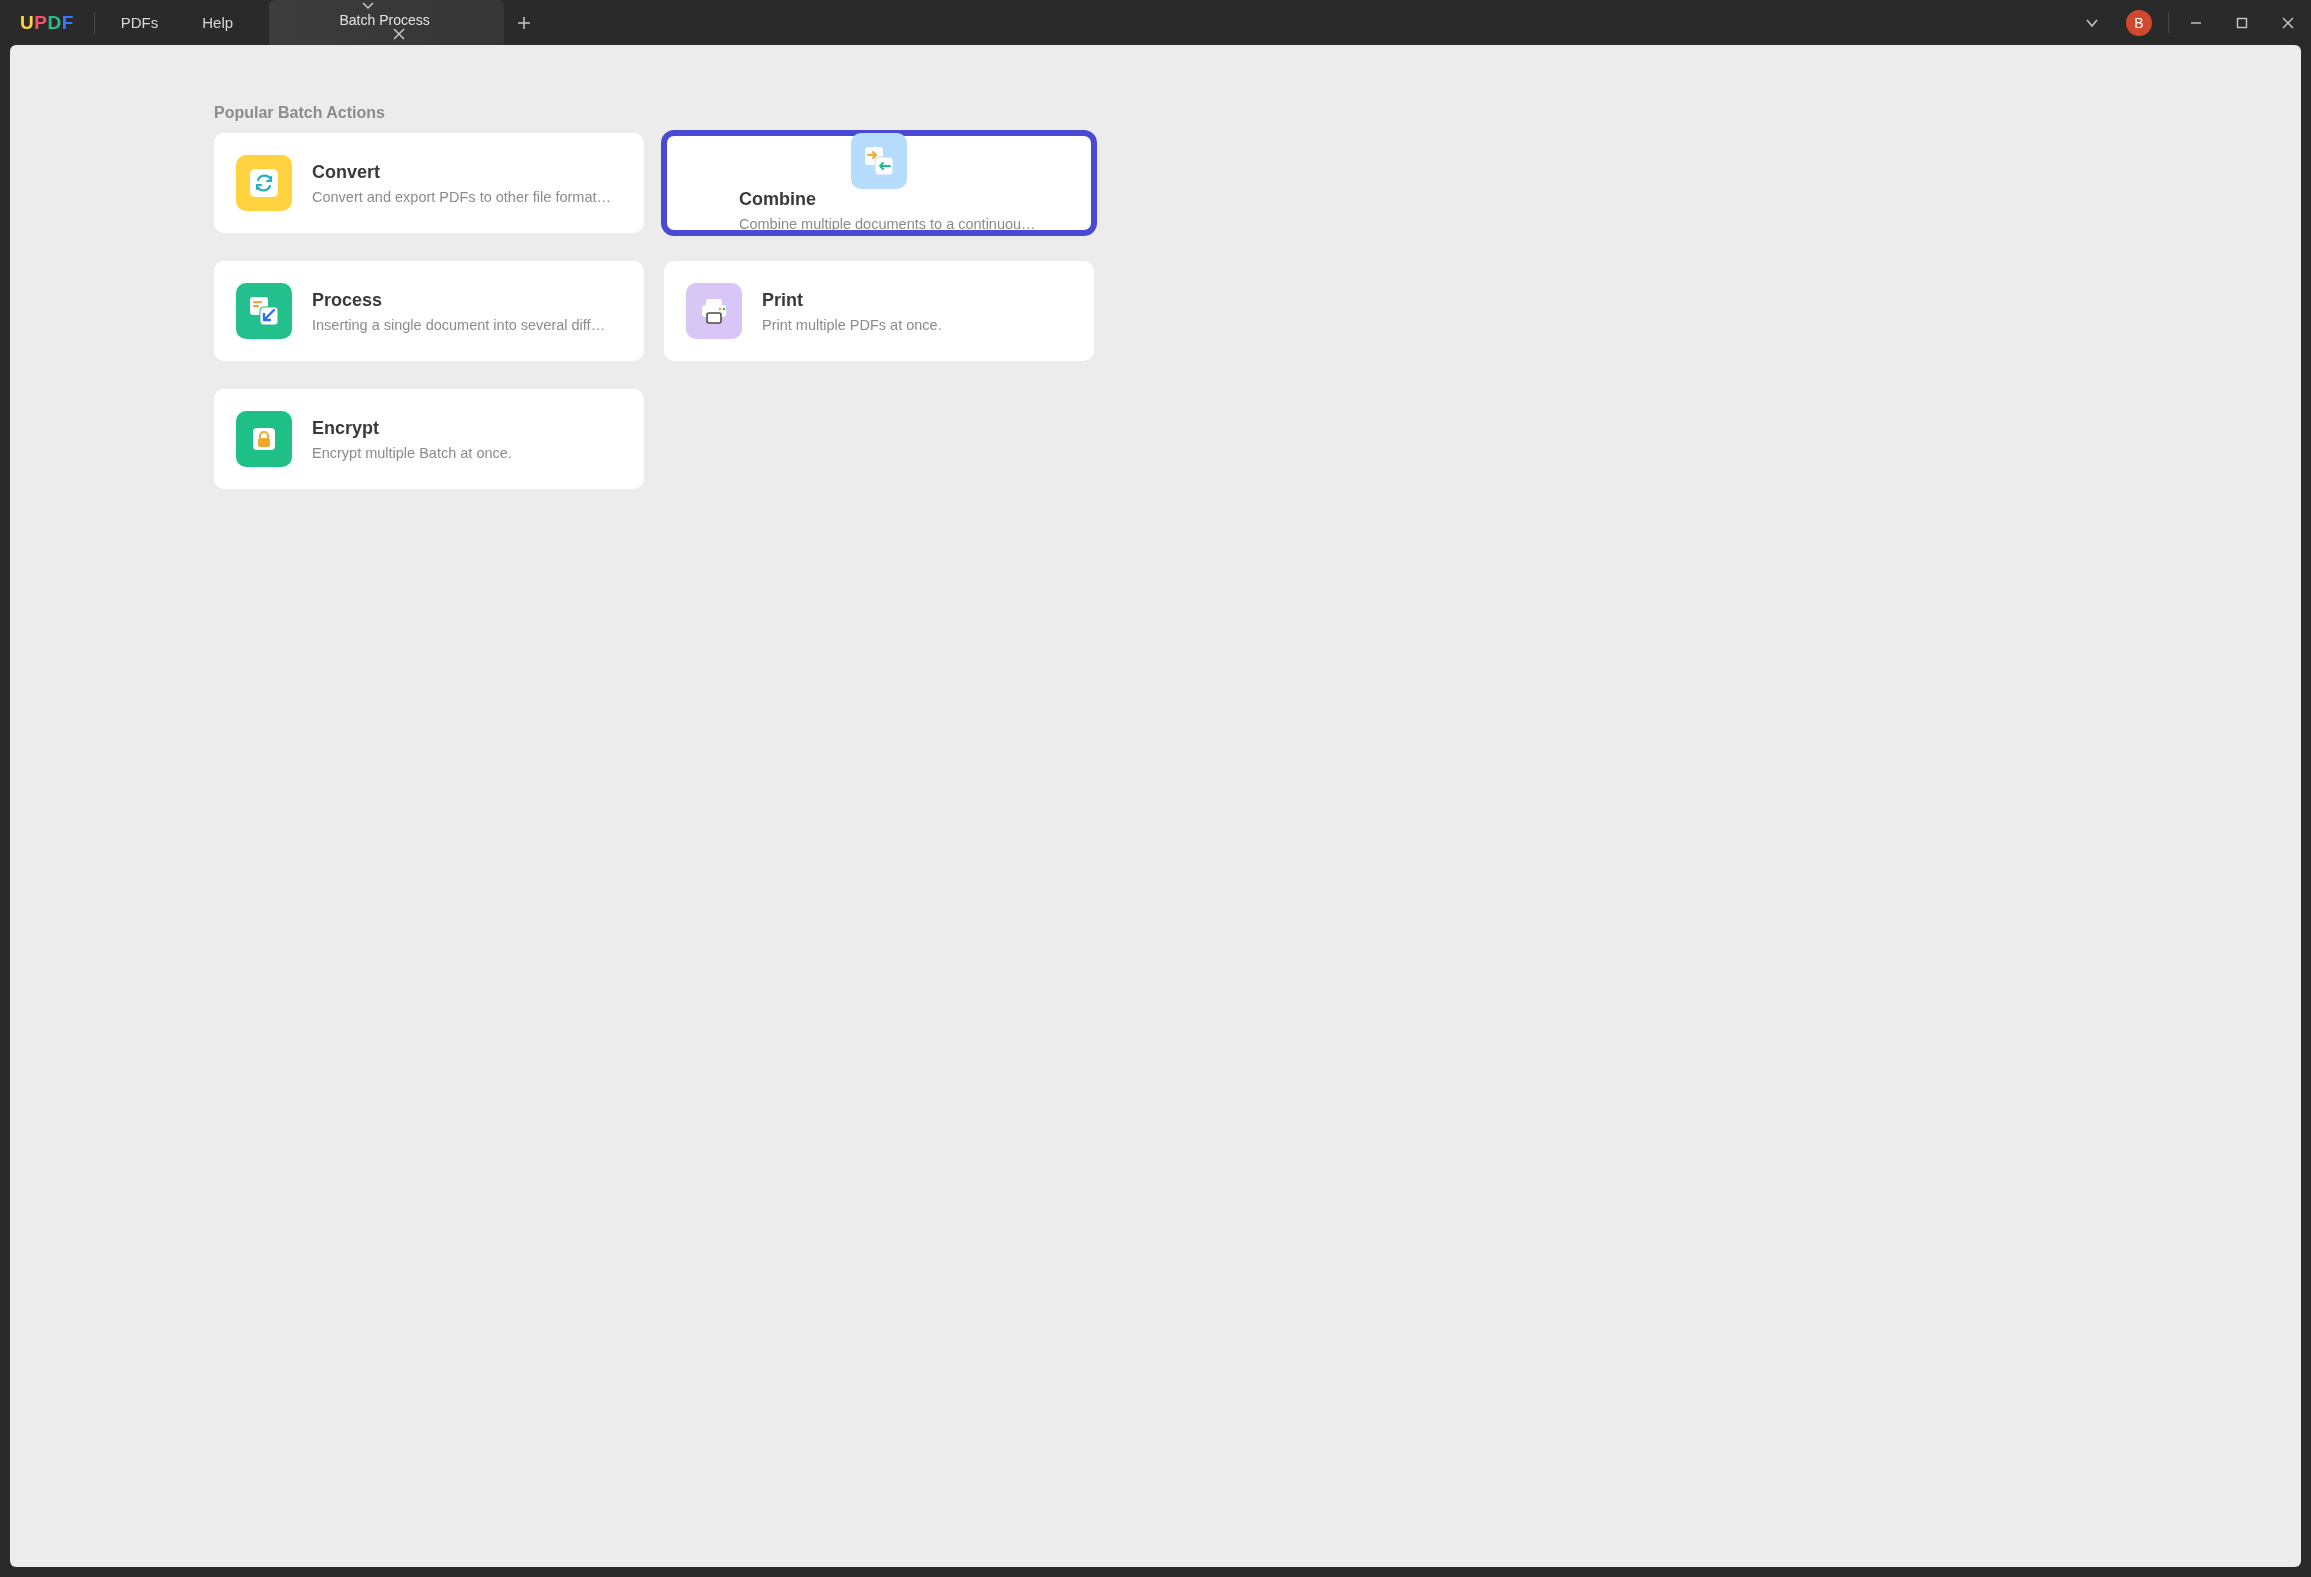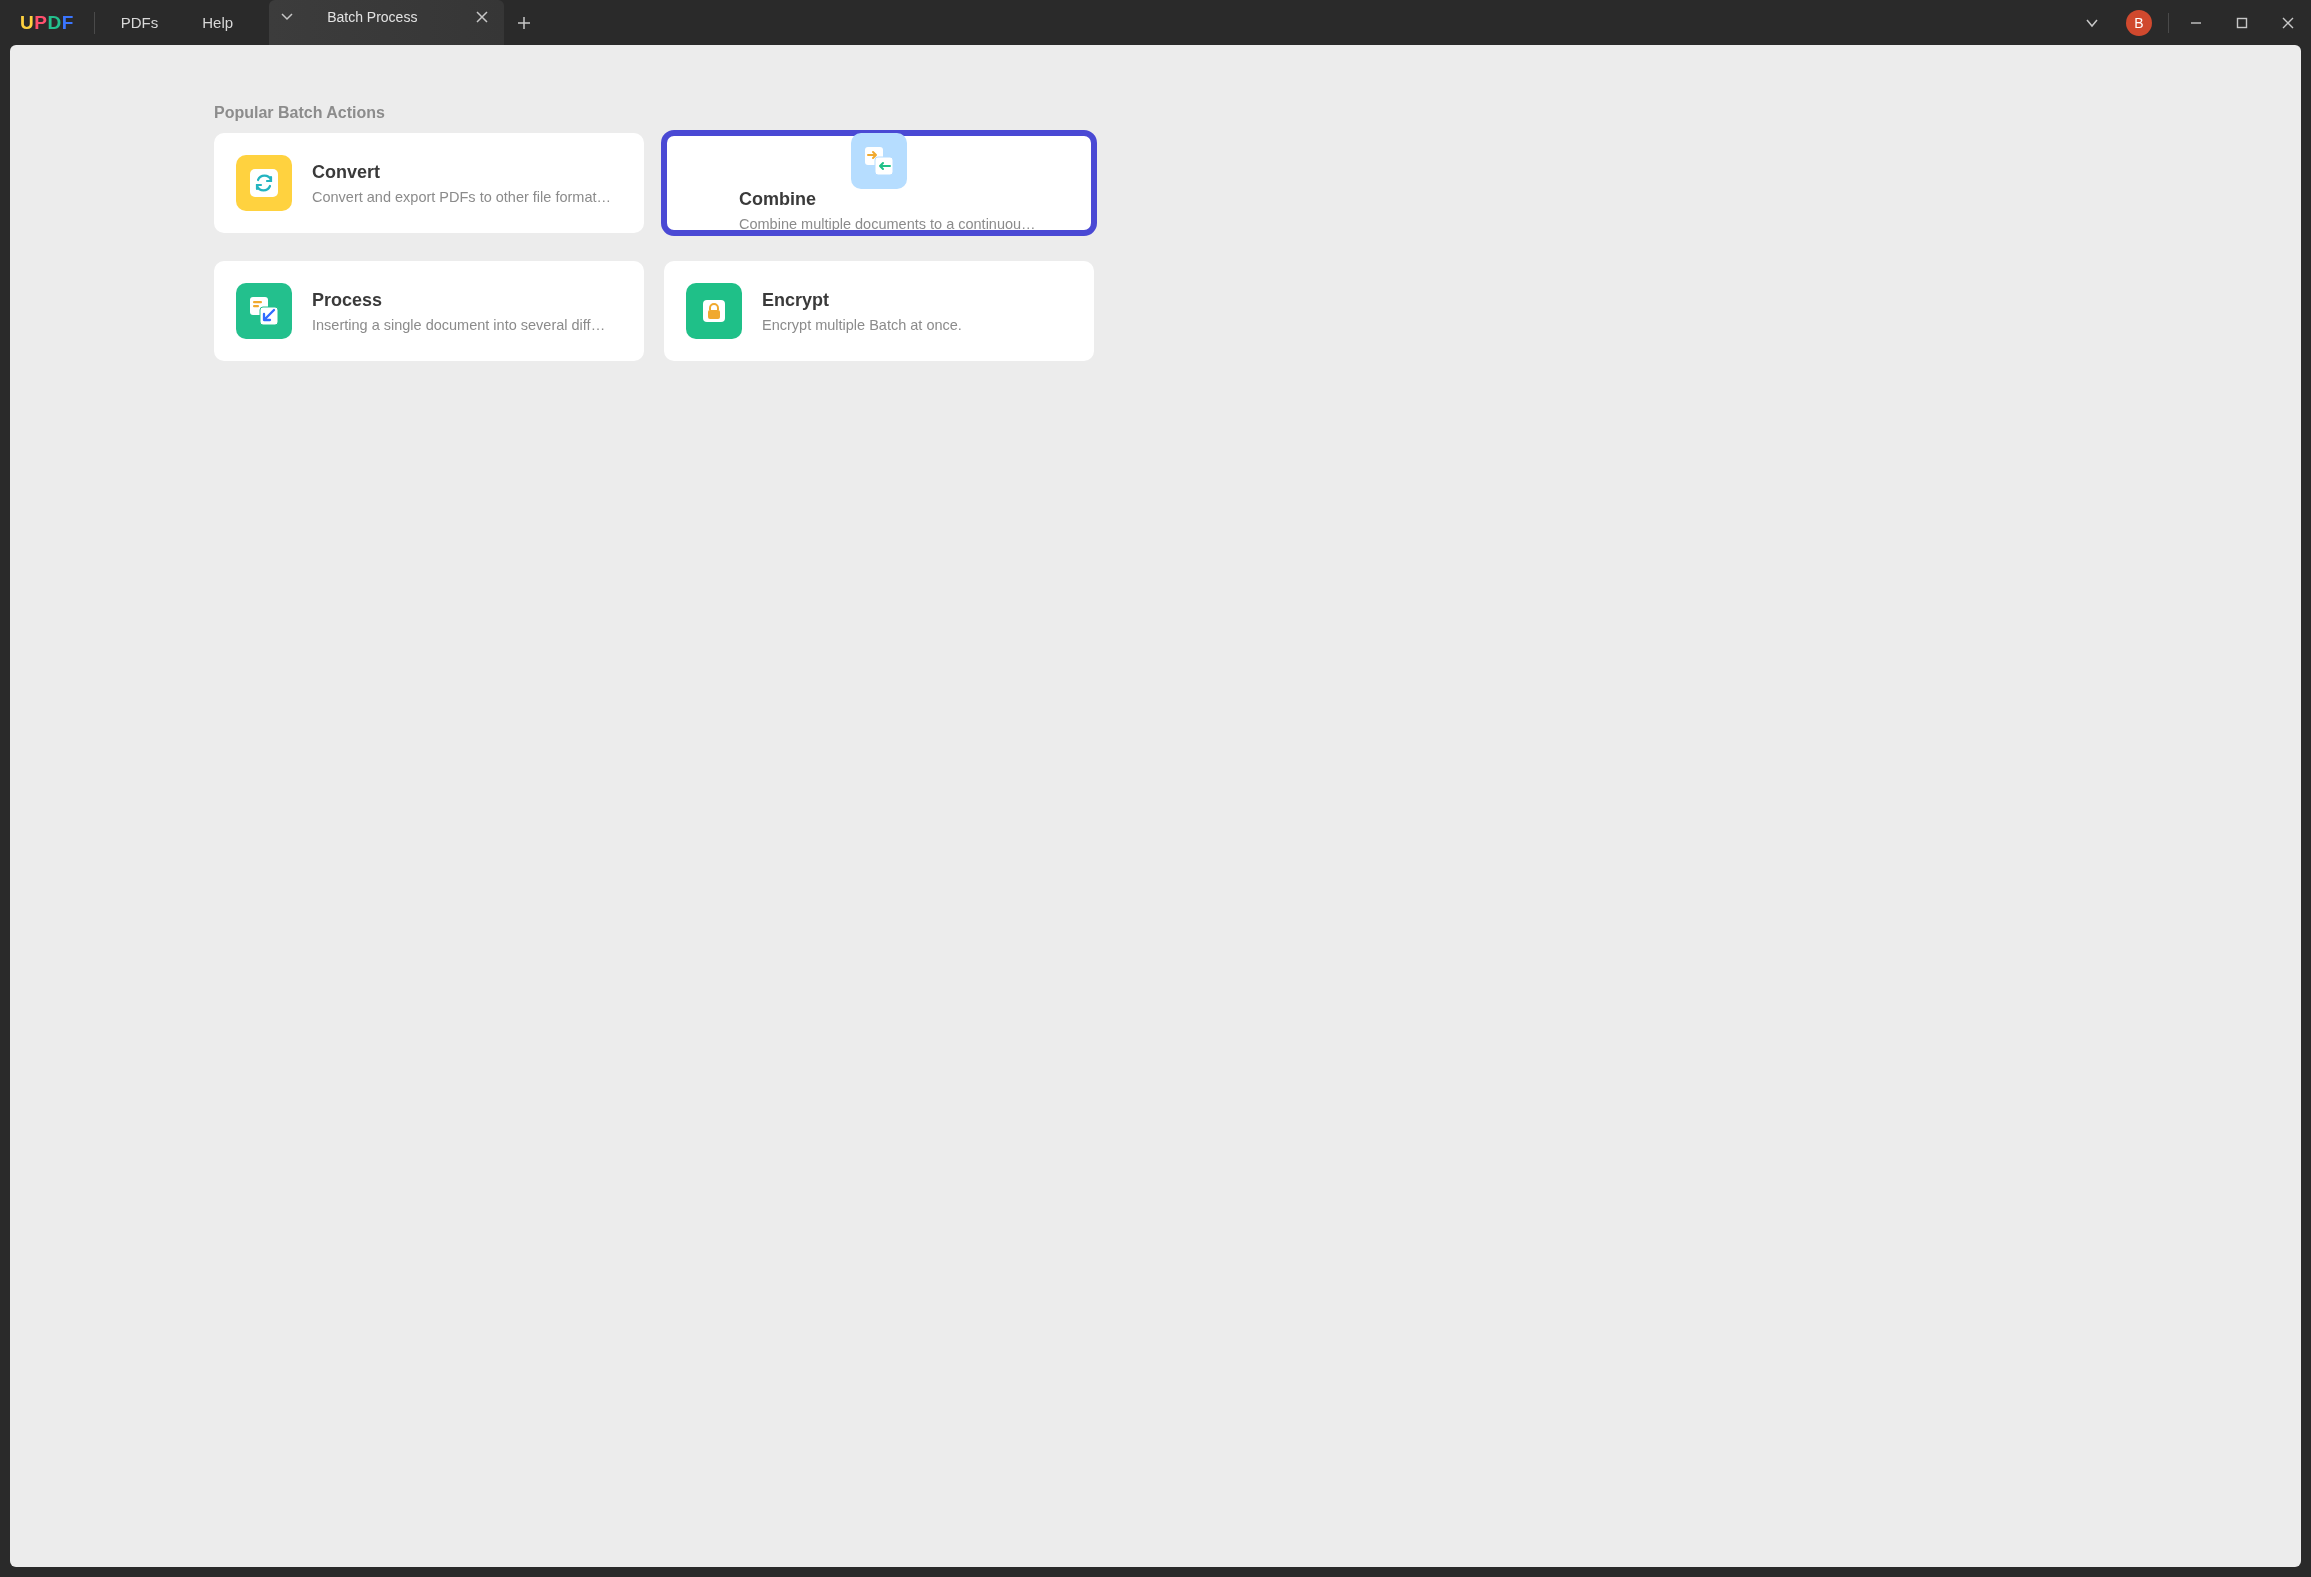--- a/index.html
+++ b/index.html
@@ -53,20 +53,21 @@
     position: relative;
     display: flex;
     align-items: center;
     height: 100%;
     padding: 0 16px 12px 12px;
     background: linear-gradient(to right, #3c3c3c 0%, #363636 100%);
     border-radius: 6px 6px 0 0;
     min-width: 235px;
     color: #e3e3e3;
     font-size: 14px;
+    flex-direction: column;
   }
   .tab .tab-caret {
     width: 12px; height: 12px; margin-right: 34px;
     color: #c7c7c7;
   }
   .tab .tab-label { flex: 1; text-align: left; }
   .tab .tab-close { width: 12px; height: 12px; margin-left: 28px; color:#c7c7c7; }
   .new-tab {
     width: 40px;
     display: flex; align-items: center; justify-content: center;
@@ -267,20 +268,35 @@
           <rect x="9" y="14" width="6" height="2.3" rx="1" fill="#f0a92e"></rect>
           <path d="M30 19 L20 29 M20 23 L20 29 L26 29" fill="none" stroke="#2f6bff" stroke-width="2.3" stroke-linecap="round" stroke-linejoin="round"></path>
         </svg>
       </div>
       <div class="card-text">
         <div class="card-title">Process</div>
         <div class="card-desc">Inserting a single document into several different PDFs.</div>
       </div>
     </div>
 
+    <div class="card">
+      <div class="card-icon bg-violet">
+        <svg width="40" height="40" viewBox="0 0 40 40">
+          <rect x="12" y="8" width="16" height="7" rx="2" fill="#fff"></rect>
+          <rect x="8" y="14" width="24" height="12" rx="3" fill="#fff"></rect>
+          <rect x="13" y="22" width="14" height="10" rx="2" fill="#fff" stroke="#4b4b4b" stroke-width="1.6"></rect>
+          <circle cx="26" cy="18" r="1.3" fill="#f0a92e"></circle>
+          <circle cx="30" cy="18" r="1.3" fill="#1fc088"></circle>
+        </svg>
+      </div>
+      <div class="card-text">
+        <div class="card-title">Print</div>
+        <div class="card-desc">Print multiple PDFs at once.</div>
+      </div>
+    </div>
 
     <div class="card">
       <div class="card-icon bg-green2">
         <svg width="40" height="40" viewBox="0 0 40 40">
           <rect x="9" y="9" width="22" height="22" rx="4" fill="#fff"></rect>
           <path d="M16 19 v-2 a4 4 0 0 1 8 0 v2" fill="none" stroke="#f0a92e" stroke-width="2"></path>
           <rect x="14" y="19" width="12" height="9" rx="2" fill="#f0a92e"></rect>
         </svg>
       </div>
       <div class="card-text">

